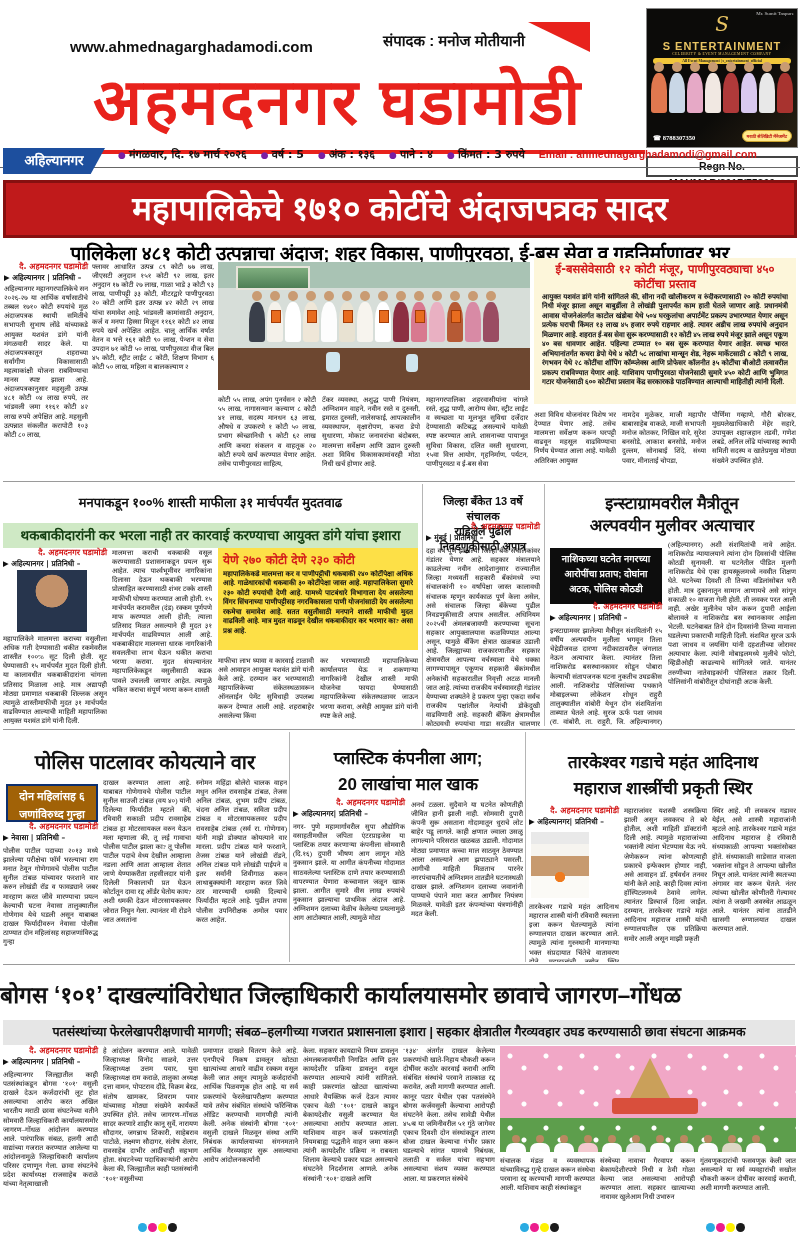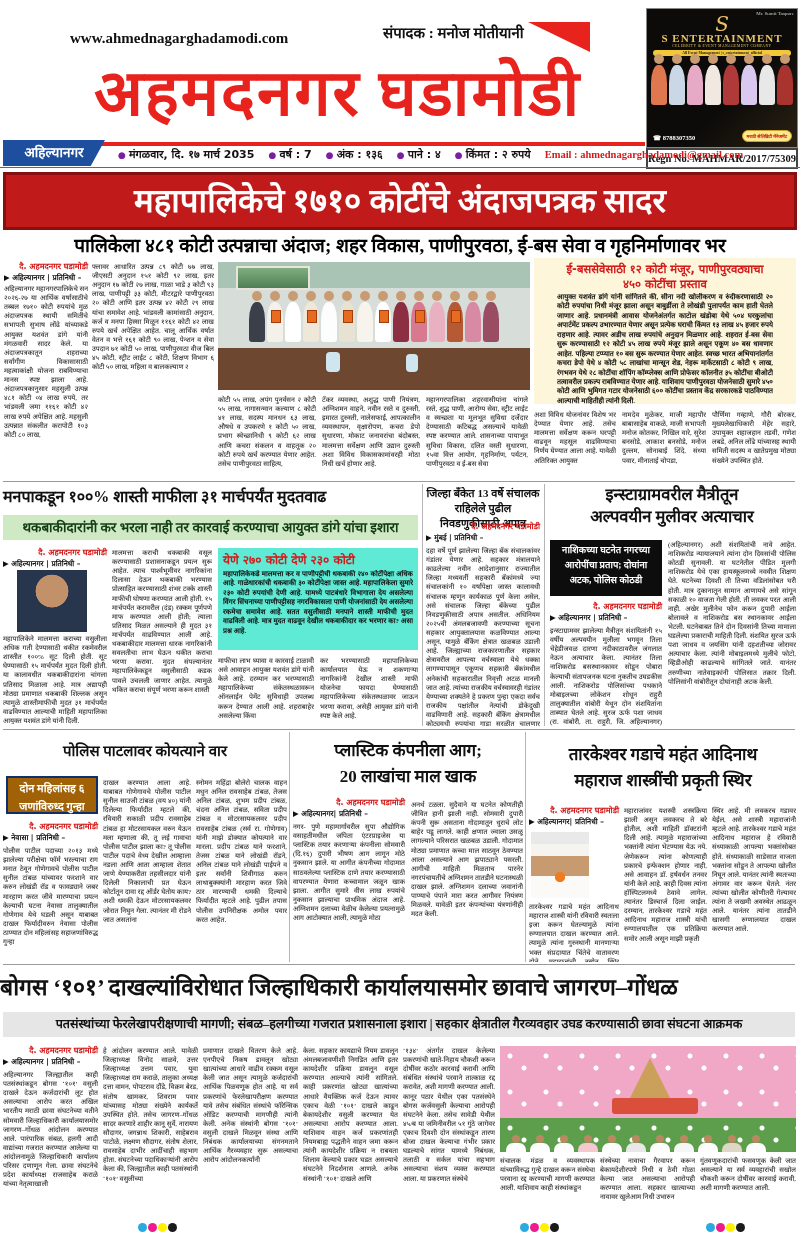--- a/index.html
+++ b/index.html
@@ -1,19 +1,19 @@
 <!DOCTYPE html>
 <html><head>
 <meta charset="utf-8">
 <style>
   html,body{margin:0;padding:0;}
   body{width:800px;height:1248px;position:relative;background:#fff;
        font-family:"Liberation Serif", serif;color:#111;overflow:hidden;}
   .abs{position:absolute;}
-  .hd{font-family:Liberation Serif, serif;font-weight:bold;}
+  .hd{font-family:Liberation Sans, sans-serif;font-weight:bold;margin-top:8px;}
   .col{font-size:6.9px;line-height:1.32;text-align:justify;overflow:hidden;}
   .dl{color:#d31a1a;font-family:"DejaVu Sans", sans-serif;font-weight:bold;font-size:8px;text-align:right;}
   .loc{font-family:"DejaVu Sans", sans-serif;font-weight:bold;font-size:7.4px;margin:1px 0 2px 0;}
   .vr{position:absolute;width:1px;background:#b5b5b5;}
   .hr{position:absolute;left:3px;width:792px;height:1px;background:#9a9a9a;}
   
   #masthead{left:30px;top:50px;width:615px;height:92px;text-align:center;color:#e8221c;
             font-size:64px;line-height:88px;letter-spacing:2px;border-bottom:4px solid #e8221c;}
   #swoosh{left:528px;top:22px;width:0;height:0;border-top:30px solid #e8221c;border-left:62px solid transparent;}
   #adbox{left:646px;top:8px;width:150px;height:138px;background:linear-gradient(135deg,#0c0b09 60%,#2a2113 100%);
@@ -23,21 +23,21 @@
   #datebar{left:0;top:139px;width:800px;height:28px;border-bottom:1px solid #666;}
   #edbox{left:3px;top:140px;width:102px;height:26px;background:#1d4f9e;color:#fff;font-size:13.5px;
          line-height:26px;text-align:center;clip-path:polygon(0 0,100% 0,86% 100%,0 100%);}
   .ditem{display:inline-block;margin-right:10px;font-size:11px;font-family:"DejaVu Sans",sans-serif;font-weight:bold;}
   .ditem::before{content:"● ";color:#7a1fa2;font-size:9px;}
   #banner{left:3px;top:172px;width:788px;height:52px;background:#c01a1b;border:3px solid #861010;
           color:#fff;text-align:center;font-size:33px;line-height:52px;}
   #subhead{left:0;top:232px;width:800px;text-align:center;font-size:19px;color:#000;}
   
   .greenbar{background:#cfe9c5;color:#123d10;text-align:center;}
-  .yellowbox{background:#5eead4;}
+  .yellowbox{background:#fde047;}
   .creambox{background:#fdf6da;}
   .blackbox{background:#0d0d0d;color:#fff;text-align:center;}
   .bluebox{background:#a16207;border:2px solid #0d2f6e;color:#fff;text-align:center;}
   .boxtitle{color:#d31a1a;font-family:"DejaVu Sans",sans-serif;font-weight:bold;text-align:center;}
   .boldcol{font-weight:bold;font-size:7px;line-height:1.35;text-align:justify;overflow:hidden;}
   
   .ph{overflow:hidden;position:absolute;background:#cfd8d2;}
   .pp{display:inline-block;width:16px;height:40px;margin:0 1px;border-radius:45% 45% 3px 3px;position:relative;vertical-align:bottom;}
   .pp::before{content:"";position:absolute;top:-11px;left:3px;width:10px;height:10px;border-radius:50%;background:#c99b72;}
   .pp.b::after{content:"";position:absolute;left:4px;top:8px;width:8px;height:11px;background:#e86c1f;border:1px solid #a33c08;}
@@ -65,25 +65,25 @@
     <i class="pp" style="--c:0;background:#e0784f;"></i><i class="pp" style="background:#c9d7e6;"></i><i class="pp" style="background:#e6a9c6;"></i><i class="pp" style="background:#f1e8e2;"></i><i class="pp" style="background:#b03a3a;"></i><i class="pp" style="background:#d9c9ef;"></i><i class="pp" style="background:#e8e8e8;"></i><i class="pp" style="background:#a8332f;"></i>
   </div>
   <div style="position:absolute;left:6px;bottom:5px;color:#fff;font-size:6.5px;font-weight:bold;"><span>☎</span> <span>8788307350</span></div>
   <div style="position:absolute;right:5px;bottom:5px;background:#ffe98a;color:#c01616;font-size:4.6px;font-weight:bold;border-radius:6px;padding:2px 4px;border:1px solid #caa22e;">मराठी सेलिब्रिटी मॅनेजमेंट</div>
 </div>
 <div class="abs hd" id="regn">Regn No. MAHMAR/2017/75309</div>
 
 <div class="abs" id="datebar"></div>
 <div class="abs hd" id="edbox">अहिल्यानगर</div>
 <div class="abs" style="left:118px;top:144px;width:525px;white-space:nowrap;">
-  <span class="ditem">मंगळवार, दि. १७ मार्च 2035</span>
-  <span class="ditem">वर्ष : 7</span>
+  <span class="ditem">मंगळवार, दि. १७ मार्च २०२६</span>
+  <span class="ditem">वर्ष : 5</span>
   <span class="ditem">अंक : १३६</span>
   <span class="ditem">पाने : ४</span>
-  <span class="ditem">किंमत : २ रुपये</span>
+  <span class="ditem">किंमत : 3 रुपये</span>
   <span class="hd" style="font-size:10.5px;color:#d31a1a;">Email : ahmednagarghadamodi@gmail.com</span>
 </div>
 
 <div class="abs hd" id="banner">महापालिकेचे १७१० कोटींचे अंदाजपत्रक सादर</div>
 <div class="abs hd" id="subhead">पालिकेला ४८१ कोटी उत्पन्नाचा अंदाज; शहर विकास, पाणीपुरवठा, ई-बस सेवा व गृहनिर्माणावर भर</div>
 
 <div class="abs" style="left:4px;top:260px;width:84px;height:218px;">
   <div class="dl">दै. अहमदनगर घडामोडी</div>
   <div class="loc">▶ अहिल्यानगर | प्रतिनिधी –</div>
   <div class="col" style="height:186px;">अहिल्यानगर महानगरपालिकेचे सन २०२६-२७ या आर्थिक वर्षासाठीचे तब्बल १७१० कोटी रुपयांचे मुळ अंदाजपत्रक स्थायी समितीचे सभापती सुभाष लोंढे यांच्याकडे आयुक्त यशवंत डांगे यांनी मंगळवारी सादर केले. या अंदाजपत्रकातून शहराच्या सर्वांगीण विकासासाठी महत्वाकांक्षी योजना राबविण्याचा मानस स्पष्ट झाला आहे. अंदाजपत्रकानुसार महसुली उत्पन्न ४८१ कोटी ०४ लाख रुपये, तर भांडवली जमा ११६१ कोटी ४२ लाख रुपये अपेक्षित आहे. महसुली उत्पन्नात संकलीत करापोटी १०३ कोटी ८० लाख,</div>
@@ -96,31 +96,31 @@
     <i class="pp" style="background:#3a3f4a;"></i><i class="pp b" style="background:#f4f1ea;"></i><i class="pp" style="background:#fff;"></i><i class="pp b" style="background:#efe7d8;"></i><i class="pp" style="background:#fdfdfd;"></i><i class="pp b" style="background:#e8e2d2;"></i><i class="pp" style="background:#f7f4ee;"></i><i class="pp b" style="background:#fff;"></i><i class="pp" style="background:#8c2f42;"></i><i class="pp b" style="background:#d8798f;"></i><i class="pp" style="background:#e9b0c2;"></i><i class="pp b" style="background:#b65a35;"></i><i class="pp" style="background:#d88aa5;"></i><i class="pp" style="background:#9a4d62;"></i>
   </div>
   <div class="abs" style="left:108px;top:90px;width:14px;height:20px;background:#cfe6ef;border-radius:4px;"></div>
   <div class="abs" style="left:188px;top:92px;width:12px;height:18px;background:#cfe6ef;border-radius:4px;"></div>
 </div>
 
 <div class="abs col" style="left:218px;top:395px;width:98px;height:83px;">कोटी ५५ लाख, अपंग पुनर्वसन २ कोटी ५५ लाख, नागासन्मान कल्याण ८ कोटी ४१ लाख, सदस्य मानधन ६३ लाख, औषधे व उपकरणे १ कोटी ५० लाख, प्रभाग स्वेच्छानिधी ९ कोटी ६२ लाख आणि कचरा संकलन व वाहतूक २० कोटी रुपये खर्च करण्यात येणार आहेत. तसेच पाणीपुरवठा साहित्य,</div>
 <div class="abs col" style="left:322px;top:395px;width:98px;height:83px;">टँकर व्यवस्था, अशुद्ध पाणी नियंत्रण, अग्निशमन वाहने, नवीन रस्ते व दुरुस्ती, इमारत दुरुस्ती, नालेसफाई, आपत्कालीन व्यवस्थापन, वृक्षारोपण, कचरा डेपो सुधारणा, मोकाट जनावरांचा बंदोबस्त, मालमत्ता सर्वेक्षण आणि उद्यान दुरुस्ती अशा विविध विकासकामांवरही मोठा निधी खर्च होणार आहे.</div>
 <div class="abs col" style="left:426px;top:395px;width:102px;height:83px;">महानगरपालिका शहरवासीयांना चांगले रस्ते, शुद्ध पाणी, आरोग्य सेवा, स्ट्रीट लाईट व स्वच्छता या मूलभूत सुविधा दर्जेदार देण्यासाठी कटिबद्ध असल्याचे यावेळी स्पष्ट करण्यात आले. शासनाच्या पायाभूत सुविधा विकास, दलित वस्ती सुधारणा, १५वा वित्त आयोग, गृहनिर्माण, पर्यटन, पाणीपुरवठा व ई-बस सेवा</div>
 
-<div class="abs creambox" style="left:534px;top:258px;width:262px;height:146px;padding:3px 23px;box-sizing:border-box;">
+<div class="abs creambox" style="left:534px;top:258px;width:262px;height:146px;padding:3px 8px;box-sizing:border-box;">
   <div class="boxtitle" style="font-size:11.5px;margin-bottom:2px;">ई-बससेवेसाठी १२ कोटी मंजूर, पाणीपुरवठ्याचा ४५० कोटींचा प्रस्ताव</div>
   <div class="boldcol" style="height:118px;">आयुक्त यशवंत डांगे यांनी सांगितले की, सीना नदी खोलीकरण व रुंदीकरणासाठी २० कोटी रुपयांचा निधी मंजूर झाला असून बाबुर्डीला ते लोखंडी पुलापर्यंत काम हाती घेतले जाणार आहे. प्रधानमंत्री आवास योजनेअंतर्गत काटोल खंडोबा येथे ५०४ घरकुलांचा अपार्टमेंट प्रकल्प उभारण्यात येणार असून प्रत्येक घराची किंमत १३ लाख ४५ हजार रुपये राहणार आहे. त्यावर अडीच लाख रुपयांचे अनुदान मिळणार आहे. शहरात ई-बस सेवा सुरू करण्यासाठी १२ कोटी ४५ लाख रुपये मंजूर झाले असून एकूण ४० बस धावणार आहेत. पहिल्या टप्प्यात १० बस सुरू करण्यात येणार आहेत. स्वच्छ भारत अभियानांतर्गत कचरा डेपो येथे ४ कोटी ५८ लाखांचा मान्सून शेड, नेहरू मार्केटसाठी ८ कोटी ९ लाख, रंगभवन येथे २८ कोटींचा शॉपिंग कॉम्प्लेक्स आणि प्रोफेसर कॉलनीत ३५ कोटींचा बीओटी तत्वावरील प्रकल्प राबविण्यात येणार आहे. याशिवाय पाणीपुरवठा योजनेसाठी सुमारे ४५० कोटी आणि भुमिगत गटार योजनेसाठी ६०० कोटींचा प्रस्ताव केंद्र सरकारकडे पाठविण्यात आल्याची माहितीही त्यांनी दिली.</div>
 </div>
 <div class="abs col" style="left:534px;top:410px;width:82px;height:68px;">अशा विविध योजनांवर विशेष भर देण्यात येणार आहे. तसेच मालमत्ता सर्वेक्षण करून घरपट्टी वाढवून महसूल वाढविण्याचा निर्णय घेण्यात आला आहे. यावेळी अतिरिक्त आयुक्त</div>
 <div class="abs col" style="left:622px;top:410px;width:84px;height:68px;">नामदेव मुळेकर, माजी महापौर बाबासाहेब वाकळे, माजी सभापती मनोज कोतकर, निखिल वारे, सुरेश बनसोडे, आकाश बनसोडे, मनोज दुल्लम, सोनाबाई शिंदे, संध्या पवार, मीनाताई चोपडा,</div>
 <div class="abs col" style="left:712px;top:410px;width:84px;height:68px;">पौर्णिमा गव्हाणे, गौरी बोरकर, मुख्यलेखाधिकारी मेहेर सहारे, उपायुक्त शहाजहान तडवी, गणेश लबडे, अनिल लोंढे यांच्यासह स्थायी समिती सदस्य व खातेप्रमुख मोठ्या संख्येने उपस्थित होते.</div>
 
 <div class="hr" style="top:481px;"></div>
 
-<div class="abs hd" style="left:3px;top:485px;width:415px;font-size:16px;">मनपाकडून १००% शास्ती माफीला ३१ मार्चपर्यंत मुदतवाढ</div>
+<div class="abs hd" style="left:3px;top:485px;width:415px;font-size:13px;text-align:center;">मनपाकडून १००% शास्ती माफीला ३१ मार्चपर्यंत मुदतवाढ</div>
 <div class="abs hd greenbar" style="left:3px;top:515px;width:415px;height:25px;font-size:13.5px;line-height:25px;">थकबाकीदारांनी कर भरला नाही तर कारवाई करण्याचा आयुक्त डांगे यांचा इशारा</div>
 <div class="abs" style="left:3px;top:546px;width:104px;height:180px;">
   <div class="dl">दै. अहमदनगर घडामोडी</div>
   <div class="loc">▶ अहिल्यानगर | प्रतिनिधी –</div>
   <div class="ph" style="position:relative;left:14px;width:70px;height:62px;background:radial-gradient(circle at 50% 34%, #c2916a 0 30%, #27354d 31% 100%);"></div>
   <div class="col" style="height:90px;margin-top:2px;">महापालिकेने मालमत्ता कराच्या वसुलीला अधिक गती देण्यासाठी थकीत रकमेवरील शास्तीत १००% सूट दिली होती. सूट घेण्यासाठी १५ मार्चपर्यंत मुदत दिली होती. या कालावधीत थकबाकीदारांना चांगला प्रतिसाद मिळाला आहे. मात्र अद्यापही मोठ्या प्रमाणात थकबाकी शिल्लक असून त्यामुळे शास्तीमाफीची मुदत ३१ मार्चपर्यंत वाढविण्यात आल्याची माहिती महापालिका आयुक्त यशवंत डांगे यांनी दिली.</div>
 </div>
 <div class="abs col" style="left:112px;top:548px;width:100px;height:178px;">मालमत्ता कराची थकबाकी वसूल करण्यासाठी प्रशासनाकडून प्रयत्न सुरू आहेत. त्याच पार्श्वभूमीवर नागरिकांना दिलासा देऊन थकबाकी भरण्यास प्रोत्साहित करण्यासाठी शंभर टक्के शास्ती माफीची घोषणा करण्यात आली होती. १५ मार्चपर्यंत करावरील (दंड) रक्कम पूर्णपणे माफ करण्यात आली होती; त्याला प्रतिसाद मिळत असल्याने ही मुदत ३१ मार्चपर्यंत वाढविण्यात आली आहे. थकबाकीदार मालमत्ता धारक नागरिकांनी सवलतीचा लाभ घेऊन थकीत कराचा भरणा करावा. मुदत संपल्यानंतर महापालिकेकडून वसुलीसाठी कडक पावले उचलली जाणार आहेत. त्यामुळे थकित कराचा संपूर्ण भरणा करून शास्ती</div>
 <div class="abs yellowbox" style="left:218px;top:548px;width:200px;height:102px;padding:3px 5px;box-sizing:border-box;">
   <div class="boxtitle" style="font-size:12px;text-align:left;margin-bottom:2px;">येणे २७० कोटी देणे २३० कोटी</div>
@@ -144,21 +144,21 @@
 <div class="abs blackbox hd" style="left:550px;top:540px;width:112px;height:56px;font-size:9.5px;line-height:1.6;padding:3px;box-sizing:border-box;">नाशिकच्या घटनेत नगरच्या आरोपींचा प्रताप; दोघांना अटक, पोलिस कोठडी</div>
 <div class="abs" style="left:550px;top:600px;width:112px;">
   <div class="dl">दै. अहमदनगर घडामोडी</div>
   <div class="loc">▶ अहिल्यानगर | प्रतिनिधी –</div>
 </div>
 <div class="abs col" style="left:550px;top:626px;width:112px;height:100px;">इन्स्टाग्रामवर झालेल्या मैत्रीतून संशयितांनी १५ वर्षीय अल्पवयीन मुलीला भगवून तिला चेहेडीजवळ दारणा नदीकाठावरील जंगलात नेऊन अत्याचार केला. त्यानंतर तिला नाशिकरोड बसस्थानकावर सोडून पोबारा केल्याची संतापजनक घटना नुकतीच उघडकीस आली. नाशिकरोड पोलिसांच्या पथकाने मोबाइलच्या लोकेशन शोधून राहुरी तालुक्यातील वांबोरी येथून दोन संशयितांना ताब्यात घेतले आहे. सुरज ऊर्फ पशा जाधव (रा. वांबोरी, ता. राहुरी, जि. अहिल्यानगर) आणि जयसिंग</div>
 <div class="abs col" style="left:668px;top:540px;width:128px;height:186px;">(अहिल्यानगर) अशी संशयितांची नावे आहेत. नाशिकरोड न्यायालयाने त्यांना दोन दिवसांची पोलिस कोठडी सुनावली. या घटनेतील पीडित मुलगी नाशिकरोड येथे एका हायस्कूलमध्ये नववीत शिक्षण घेते. घटनेच्या दिवशी ती तिच्या वडिलांसोबत घरी होती. मात्र दुकानातून सामान आणायचे असे सांगून सकाळी १० वाजता गेली होती. ती लवकर परत आली नाही. अखेर मुलीनेच फोन करून दुपारी आईला बोलावले व नाशिकरोड बस स्थानकावर आईला भेटली. घटनेबाबत तिने दोन दिवसांनी तिच्या मामाला घडलेल्या प्रकाराची माहिती दिली. संशयित सुरज ऊर्फ पशा जाधव व जयसिंग यांनी दहशतीच्या जोरावर अत्याचार केला. त्यांनी मोबाइलमध्ये मुलीचे फोटो, व्हिडीओही काढल्याचे सांगितले जाते. यानंतर तरुणीच्या नातेवाइकांनी पोलिसात तक्रार दिली. पोलिसांनी वांबोरीतून दोघांनाही अटक केली.</div>
 
 <div class="hr" style="top:729px;"></div>
 
-<div class="abs hd" style="left:3px;top:740px;width:284px;font-size:15px;text-align:center;">पोलिस पाटलावर कोयत्याने वार</div>
+<div class="abs hd" style="left:3px;top:740px;width:284px;font-size:20px;text-align:center;">पोलिस पाटलावर कोयत्याने वार</div>
 <div class="abs bluebox hd" style="left:6px;top:776px;width:92px;height:38px;font-size:11px;line-height:1.6;padding-top:2px;box-sizing:border-box;"><span>दोन महिलांसह ६</span><br><span>जणांविरुध्द गुन्हा</span></div>
 <div class="abs" style="left:3px;top:820px;width:95px;">
   <div class="dl">दै. अहमदनगर घडामोडी</div>
   <div class="loc">▶ नेवासा | प्रतिनिधी –</div>
 </div>
 <div class="abs col" style="left:3px;top:846px;width:95px;height:116px;">पोलीस पाटील पदाच्या २०१३ मध्ये झालेल्या परीक्षेचा फॉर्म भरल्याचा राग मनात ठेवून गोणेगावचे पोलीस पाटील सुनील टांबळ यांच्यावर फरशाने वार करुन लोखंडी रॉड व फावड्याने जबर मारहाण करत जीवे मारण्याचा प्रयत्न केल्याची घटना नेवासा तालुक्यातील गोणेगाव येथे घडली असून याबाबत दाखल फिर्यादीवरुन नेवासा पोलीस ठाण्यात दोन महिलांसह सहाजणांविरुद्ध गुन्हा</div>
 <div class="abs col" style="left:103px;top:778px;width:88px;height:184px;">दाखल करण्यात आला आहे. याबाबत गोणेगावचे पोलीस पाटील सुनील साउजी टांबळ (वय ४०) यांनी दिलेल्या फिर्यादीत म्हटले की, रविवारी सकाळी प्रदीप रावसाहेब टांबळ हा मोटरसायकल वरुन येऊन मला म्हणाला की, तू लई गावाचा पोलीस पाटील झाला का? तू पोलीस पाटील पदाचे वेध्य देखील आम्हाला नडला आणि आता आम्हाला शेतात जाणे येण्याकरीता तहसीलदार यांनी दिलेली निकालाची प्रत घेऊन कोर्टातून दावा रद्द ऑर्डर घेतोय काय? अशी धमकी देऊन मोटरसायकलवर जोरात निघुन गेला. त्यानंतर मी रोडने जात असतांना</div>
 <div class="abs col" style="left:196px;top:778px;width:91px;height:184px;">स्नोमन महिंद्रा बोलेरो चालक वाहन मधुन अनिल रावसाहेब टांबळ, तेजस अनिल टांबळ, शुभम प्रदीप टांबळ, चंदना अनिल टांबळ, सविता प्रदीप टांबळ व मोटरसायकलवर प्रदीप रावसाहेब टांबळ (सर्व रा. गोणेगाव) यांनी माझे डोक्यात कोयत्याने वार मारला. प्रदीप टांबळ याने फरशाने, तेजस टांबळ याने लोखंडी रॉडने, अनिल टांबळ याने लोखंडी पाईपने व इतर सर्वांनी शिवीगाळ करुन लाथाबुक्क्यांनी मारहाण करत जिवे ठार मारण्याची धमकी दिल्याचे फिर्यादीत म्हटले आहे. पुढील तपास पोलीस उपनिरीक्षक अमोल पवार करत आहेत.</div>
 
 <div class="vr" style="left:289px;top:732px;height:230px;"></div>

